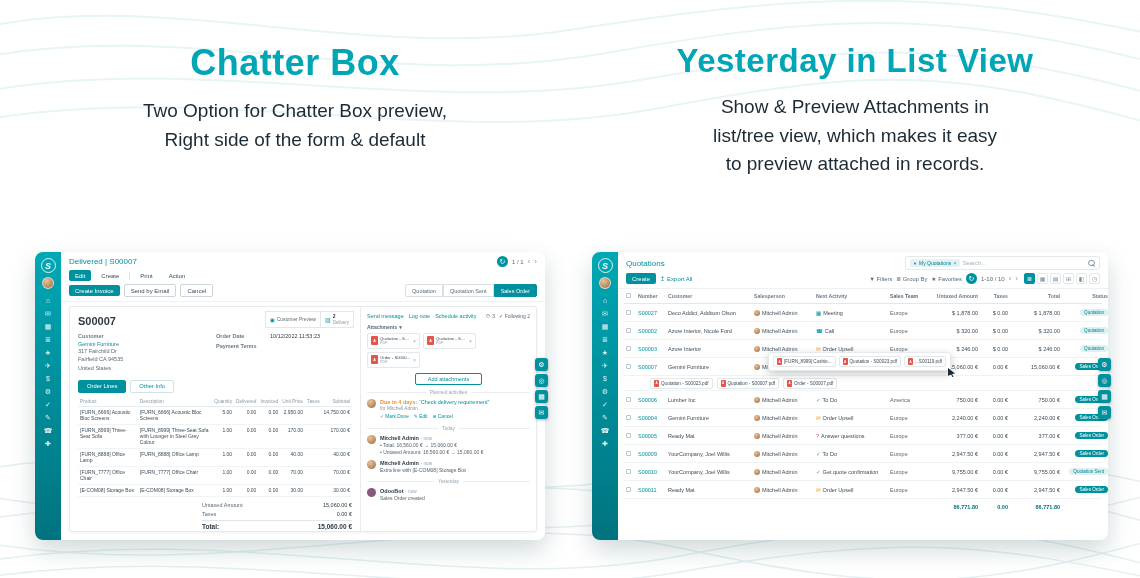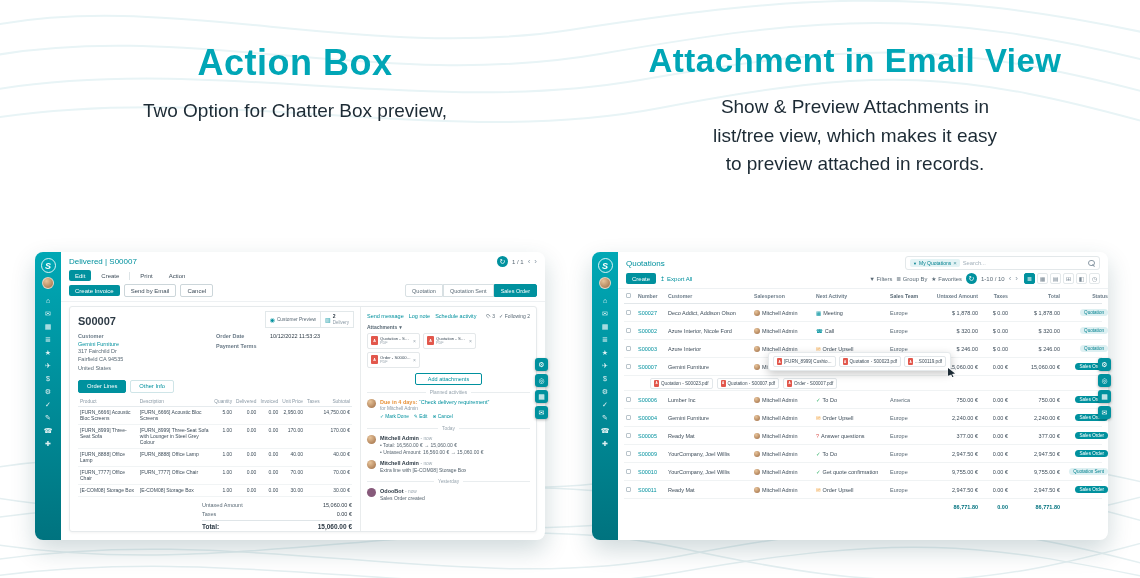--- a/index.html
+++ b/index.html
@@ -194,27 +194,28 @@
     <path d="M-20,470 C200,430 420,515 640,478 S 950,438 1160,486"></path>
     <path d="M-20,495 C220,540 440,458 660,500 S 960,545 1160,492"></path>
     <path d="M-20,520 C240,478 460,558 680,514 S 980,474 1160,526"></path>
     <path d="M-20,542 C240,586 460,500 680,548 S 980,588 1160,538"></path>
     <path d="M-20,562 C240,520 460,598 680,556 S 980,520 1160,568"></path>
     <path d="M-20,578 C240,540 460,610 680,572 S 980,542 1160,580"></path>
   </g>
 </svg>
 
 <div class="hero hero-left">
-  <div class="hero-title">Action Box</div>
+  <div class="hero-title">Chatter Box</div>
   <div class="hero-sub">
     <div>Two Option for Chatter Box preview,</div>
+    <div>Right side of the form &amp; default</div>
   </div>
 </div>
 <div class="hero hero-right">
-  <div class="hero-title">Attachment in Email View</div>
+  <div class="hero-title">Yesterday in List View</div>
   <div class="hero-sub">
     <div>Show &amp; Preview Attachments in</div>
     <div>list/tree view, which makes it easy</div>
     <div>to preview attached in records.</div>
   </div>
 </div>
 
 <div class="card card-left">
   <aside class="app-sidebar">
     <div class="logo">S</div>

